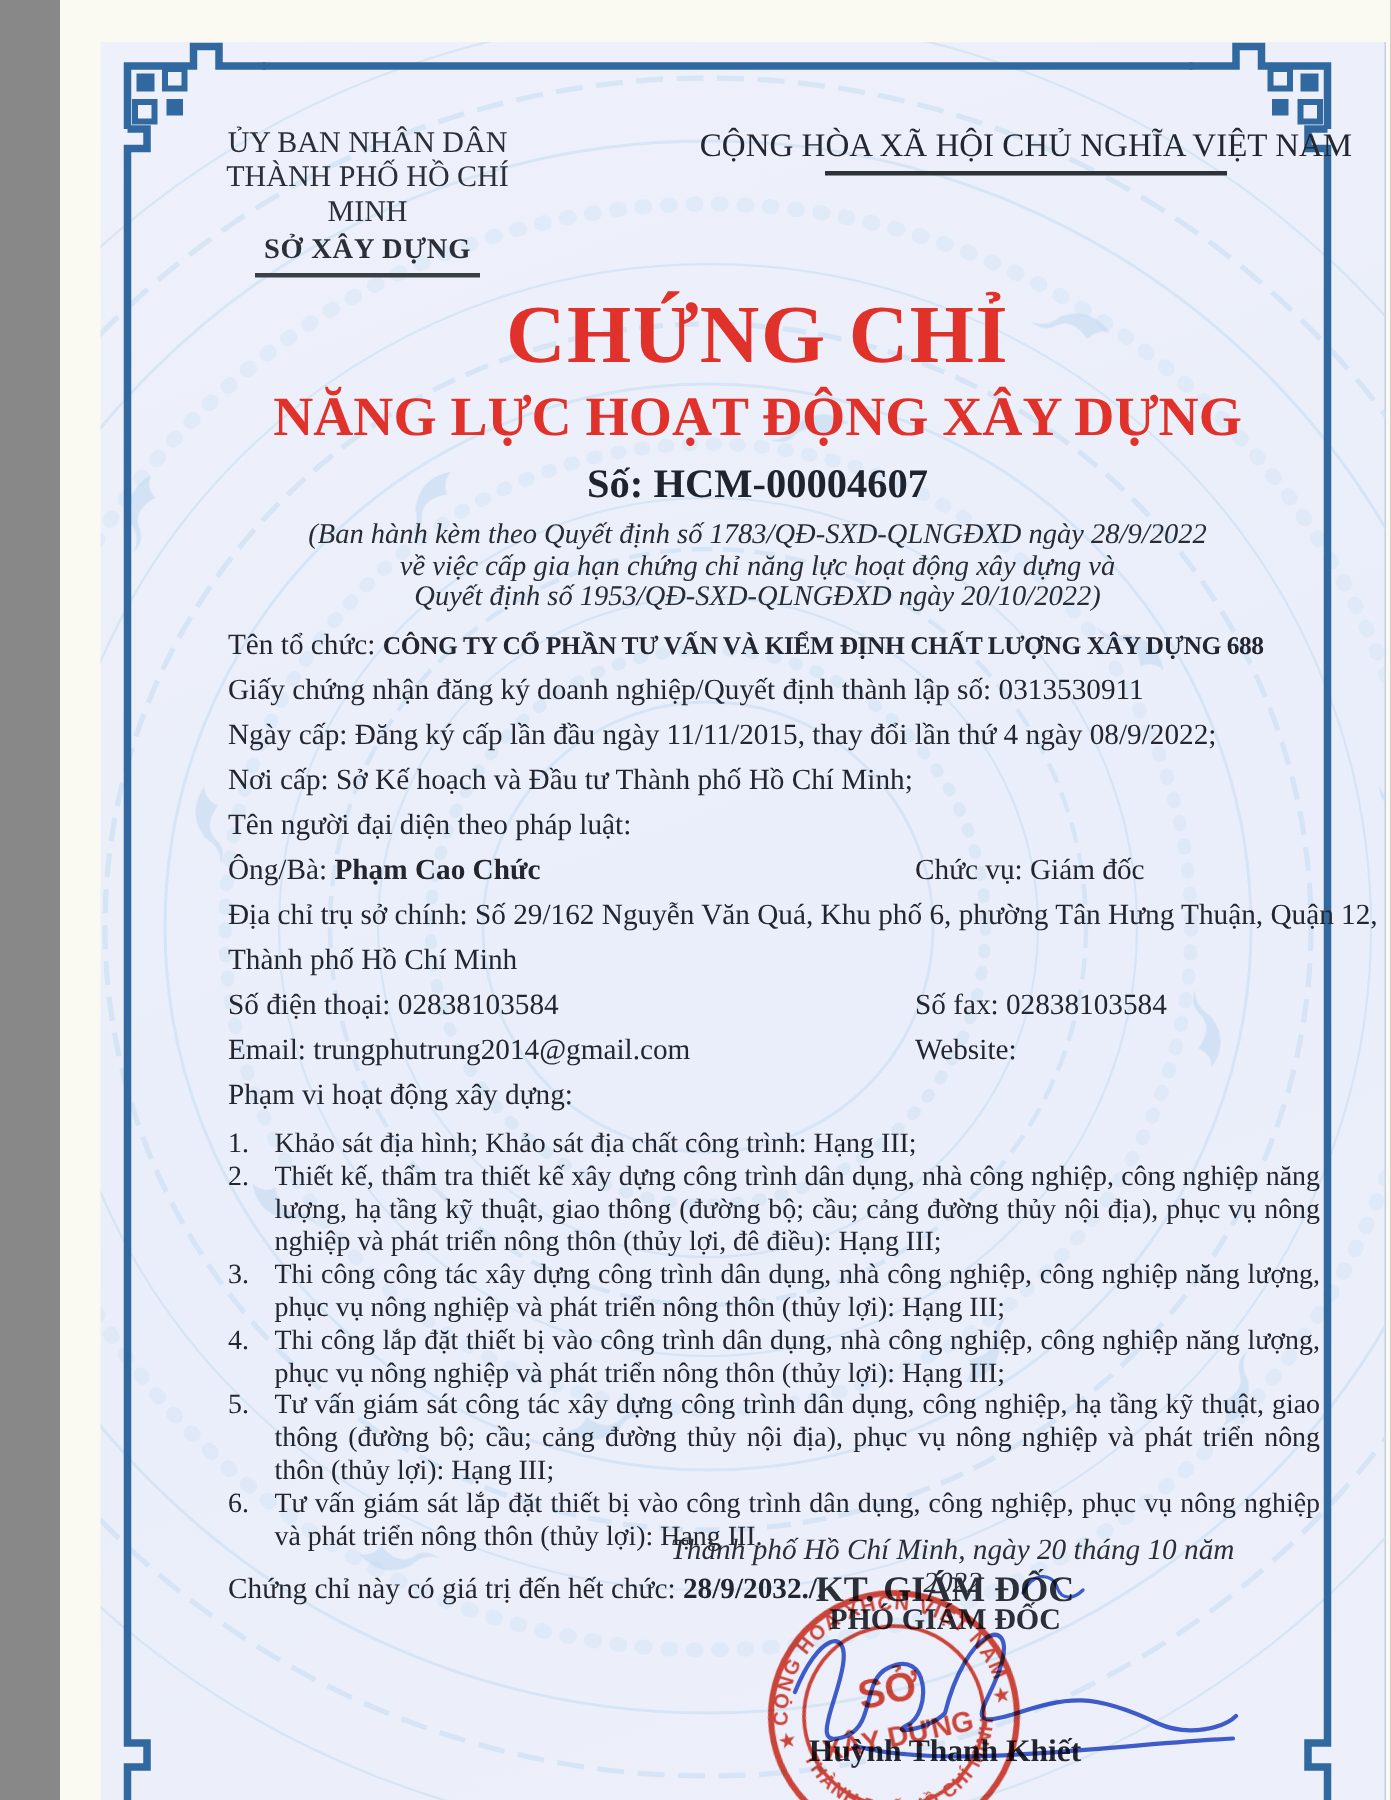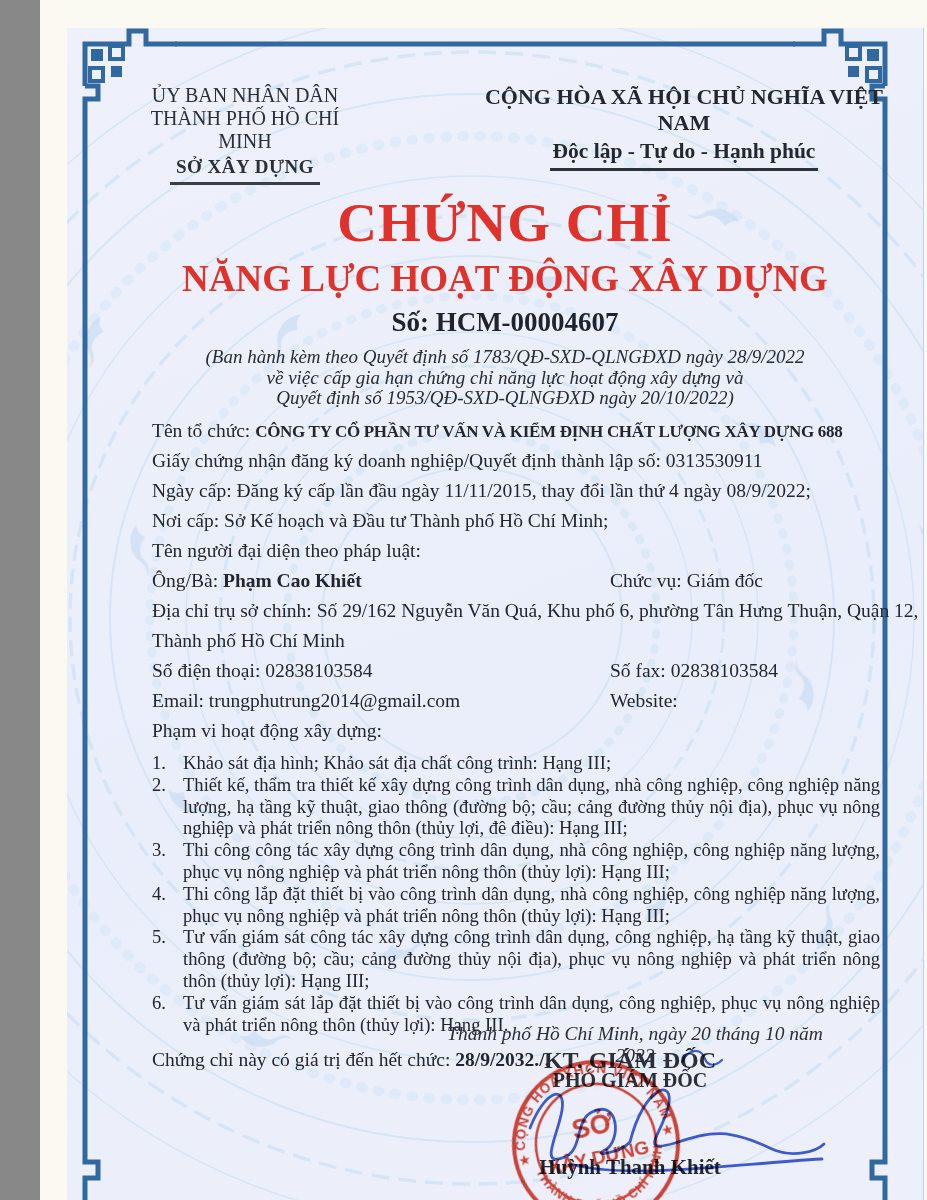--- a/index.html
+++ b/index.html
@@ -16,21 +16,21 @@
     background:linear-gradient(160deg,#eef1fb 0%,#eaeefa 55%,#edf0fa 100%);
     box-shadow:-1px 0 0 #c3cde4 inset;
   }
   .abs{position:absolute;}
   svg{display:block;}
   
   #hleft{left:85px;top:84px;width:240px;text-align:center;color:#2b3038;font-size:20px;line-height:23px;}
   #hleft .l3{font-weight:bold;font-size:19px;letter-spacing:.5px;margin-top:2px;}
   #hleft .rule{width:150px;height:2.5px;background:#3a3f46;margin:4px auto 0;}
   #hright{left:418px;top:84px;width:452px;text-align:center;color:#23272f;}
-  #hright .l1{font-weight:bold;font-size:22px;text-align:center;}
+  #hright .l1{font-weight:normal;font-size:22px;text-align:center;}
   #hright .l2{font-weight:bold;font-size:21.5px;margin-top:3px;}
   #hright .rule{width:268px;height:2.5px;background:#2d3138;margin:4px auto 0;}
   
   #title-main{left:80px;top:191px;width:770px;text-align:center;color:#e0312a;font-weight:bold;font-size:55px;letter-spacing:1px;}
   #title-sub{left:80px;top:257px;width:770px;text-align:center;color:#e0312a;font-weight:bold;font-size:37px;}
   #title-num{left:80px;top:307px;width:770px;text-align:center;color:#1f232e;font-weight:bold;font-size:27px;}
   #decree{left:80px;top:347px;width:770px;text-align:center;color:#272b33;font-style:italic;font-size:19px;line-height:20.5px;}
   
   #body{left:112px;top:416px;width:728px;color:#23262e;font-size:19.5px;}
   .row{height:30px;line-height:30px;white-space:nowrap;position:relative;}
@@ -112,21 +112,20 @@
   </div>
 
   <div class="abs" id="hleft">
     <div>ỦY BAN NHÂN DÂN</div>
     <div>THÀNH PHỐ HỒ CHÍ MINH</div>
     <div class="l3">SỞ XÂY DỰNG</div>
     <div class="rule"></div>
   </div>
   <div class="abs" id="hright">
     <div class="l1">CỘNG HÒA XÃ HỘI CHỦ NGHĨA VIỆT NAM</div>
-    <div class="l2">Độc lập - Tự do - Hạnh phúc</div>
     <div class="rule"></div>
   </div>
 
   <div class="abs" id="title-main">CHỨNG CHỈ</div>
   <div class="abs" id="title-sub">NĂNG LỰC HOẠT ĐỘNG XÂY DỰNG</div>
   <div class="abs" id="title-num">Số: HCM-00004607</div>
 
   <div class="abs" id="decree">
     <div>(Ban hành kèm theo Quyết định số 1783/QĐ-SXD-QLNGĐXD ngày 28/9/2022</div>
     <div>về việc cấp gia hạn chứng chỉ năng lực hoạt động xây dựng và</div>
@@ -135,21 +134,21 @@
 
   <div class="abs" id="body">
     <div class="row">
       <span>Tên tổ chức: </span><span class="org-name">CÔNG TY CỔ PHẦN TƯ VẤN VÀ KIỂM ĐỊNH CHẤT LƯỢNG XÂY DỰNG 688</span>
     </div>
     <div class="row">Giấy chứng nhận đăng ký doanh nghiệp/Quyết định thành lập số: 0313530911</div>
     <div class="row">Ngày cấp: Đăng ký cấp lần đầu ngày 11/11/2015, thay đổi lần thứ 4 ngày 08/9/2022;</div>
     <div class="row">Nơi cấp: Sở Kế hoạch và Đầu tư Thành phố Hồ Chí Minh;</div>
     <div class="row">Tên người đại diện theo pháp luật:</div>
     <div class="row">
-      <span>Ông/Bà: </span><span class="b">Phạm Cao Khiết</span>
+      <span>Ông/Bà: </span><span class="b">Phạm Cao Chức</span>
       <span class="col2">Chức vụ: Giám đốc</span>
     </div>
     <div class="row">Địa chỉ trụ sở chính: Số 29/162 Nguyễn Văn Quá, Khu phố 6, phường Tân Hưng Thuận, Quận 12,</div>
     <div class="row">Thành phố Hồ Chí Minh</div>
     <div class="row">
       <span>Số điện thoại: 02838103584</span>
       <span class="col2">Số fax: 02838103584</span>
     </div>
     <div class="row">
       <span>Email: trungphutrung2014@gmail.com</span>

